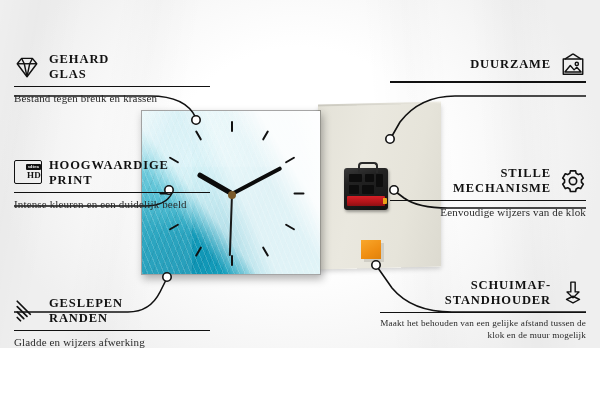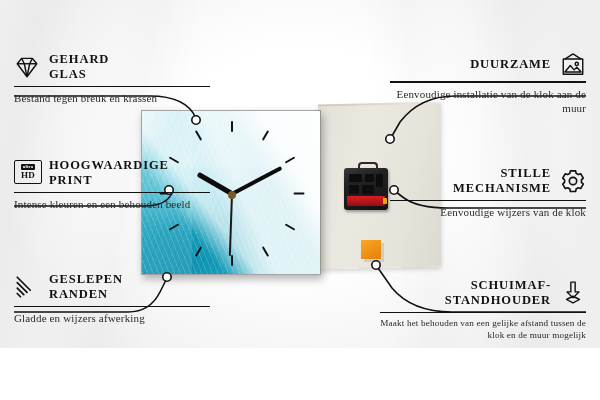--- a/index.html
+++ b/index.html
@@ -117,30 +117,30 @@
   .feat-icon{width:26px;height:26px;flex:0 0 26px;color:#111;}
   .feat-icon svg{display:block;width:26px;height:26px;}
   .feat-rule{height:1.5px;background:#111;margin:3px 0 4px;width:100%;}
   .feat-sub{
     font-family:"Liberation Serif", serif;
     font-size:11px;color:#2a2a2a;line-height:1.32;letter-spacing:.15px;
   }
 
   #f-glas{top:52px;}
   #f-print{top:158px;}
-  #f-randen{top:272px;}
+  #f-randen{top:296px;}
   #f-handgreep{top:52px;}
   #f-mechanisme{top:166px;}
   #f-standhouder{top:278px;}
   #f-standhouder{width:206px;}
   #f-standhouder .feat-sub{font-size:9.2px;}
 
   .hd-badge{
     width:26px;height:22px;border:1.6px solid #111;border-radius:2px;
-    display:flex;flex-direction:column;align-items:center;justify-content:center;line-height:1;
+    display:flex;flex-direction:column;align-items:flex-end;justify-content:center;line-height:1;
   }
   .hd-badge .u{font-size:4.6px;font-weight:700;letter-spacing:.2px;color:#fff;background:#111;padding:.5px 2px;border-radius:1px;}
   .hd-badge .hd{font-size:9px;font-weight:700;letter-spacing:.3px;color:#111;margin-top:1px;}
 </style>
 </head>
 <body>
 
 <div id="stage">
   <div class="bgstreaks"></div>
 
@@ -230,21 +230,21 @@
           <span class="u">ultra</span>
           <span class="hd">HD</span>
         </span>
       </span>
       <span class="feat-title">
         <span>HOOGWAARDIGE</span><br>
         <span>PRINT</span>
       </span>
     </div>
     <div class="feat-rule"></div>
-    <div class="feat-sub">Intense kleuren en een behouden beeld</div>
+    <div class="feat-sub">Intense kleuren en een duidelijk beeld</div>
   </div>
 
   <div class="feat left" id="f-randen">
     <div class="feat-head">
       <span class="feat-icon">
         <svg viewBox="0 0 24 24" fill="none" stroke="currentColor" stroke-width="1.6" stroke-linecap="round">
           <path d="M3 3 L15 15"></path>
             <path d="M3 8 L12 17"></path>
             <path d="M3 13 L9 19"></path>
             <path d="M3 18 L6 21"></path>
@@ -268,21 +268,20 @@
         <svg viewBox="0 0 24 24" fill="none" stroke="currentColor" stroke-width="1.3" stroke-linejoin="round">
           <rect x="3" y="6.5" width="18" height="14"></rect>
           <path d="M12 1.8 L4.5 6.5"></path>
             <path d="M12 1.8 L19.5 6.5"></path>
           <circle cx="15.5" cy="11" r="1.5"></circle>
           <path d="M4.5 18.5 L9.5 12.5 L13 16.5 L15.5 14 L19.5 18.5 Z"></path>
         </svg>
       </span>
     </div>
     <div class="feat-rule"></div>
-    <div class="feat-sub">Eenvoudige installatie van de klok aan de muur</div>
   </div>
 
   <div class="feat right" id="f-mechanisme">
     <div class="feat-head">
       <span class="feat-title">
         <span>STILLE</span><br>
         <span>MECHANISME</span>
       </span>
       <span class="feat-icon">
         <svg viewBox="0 0 24 24" fill="none" stroke="currentColor" stroke-width="1.5" stroke-linejoin="round">

